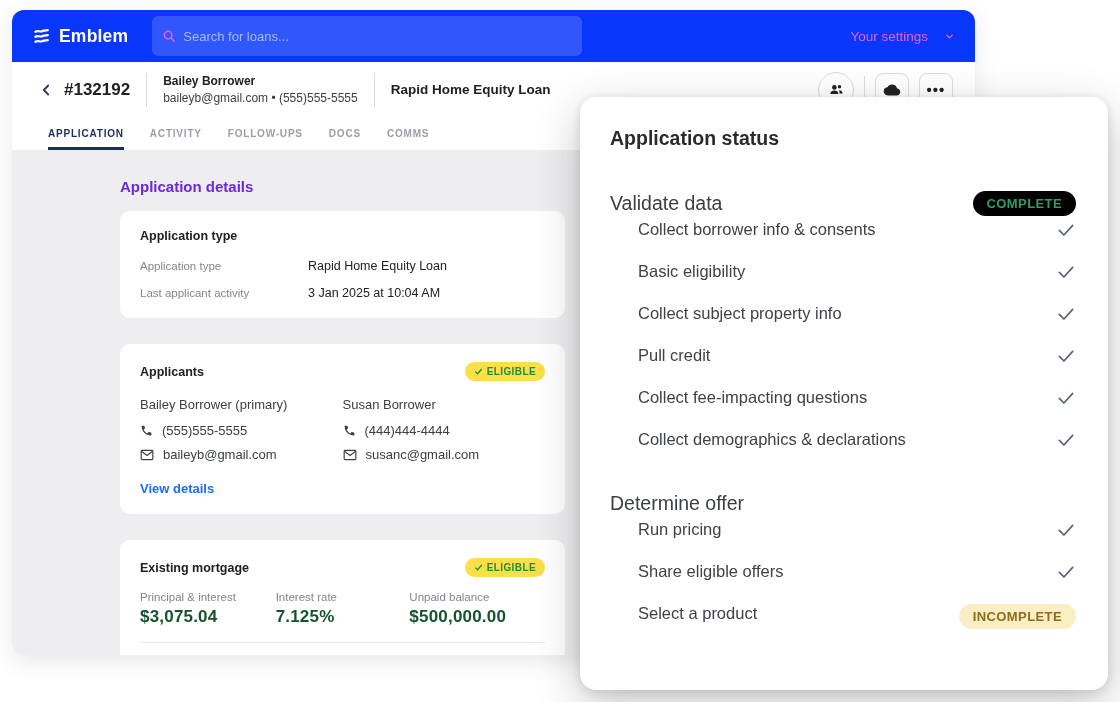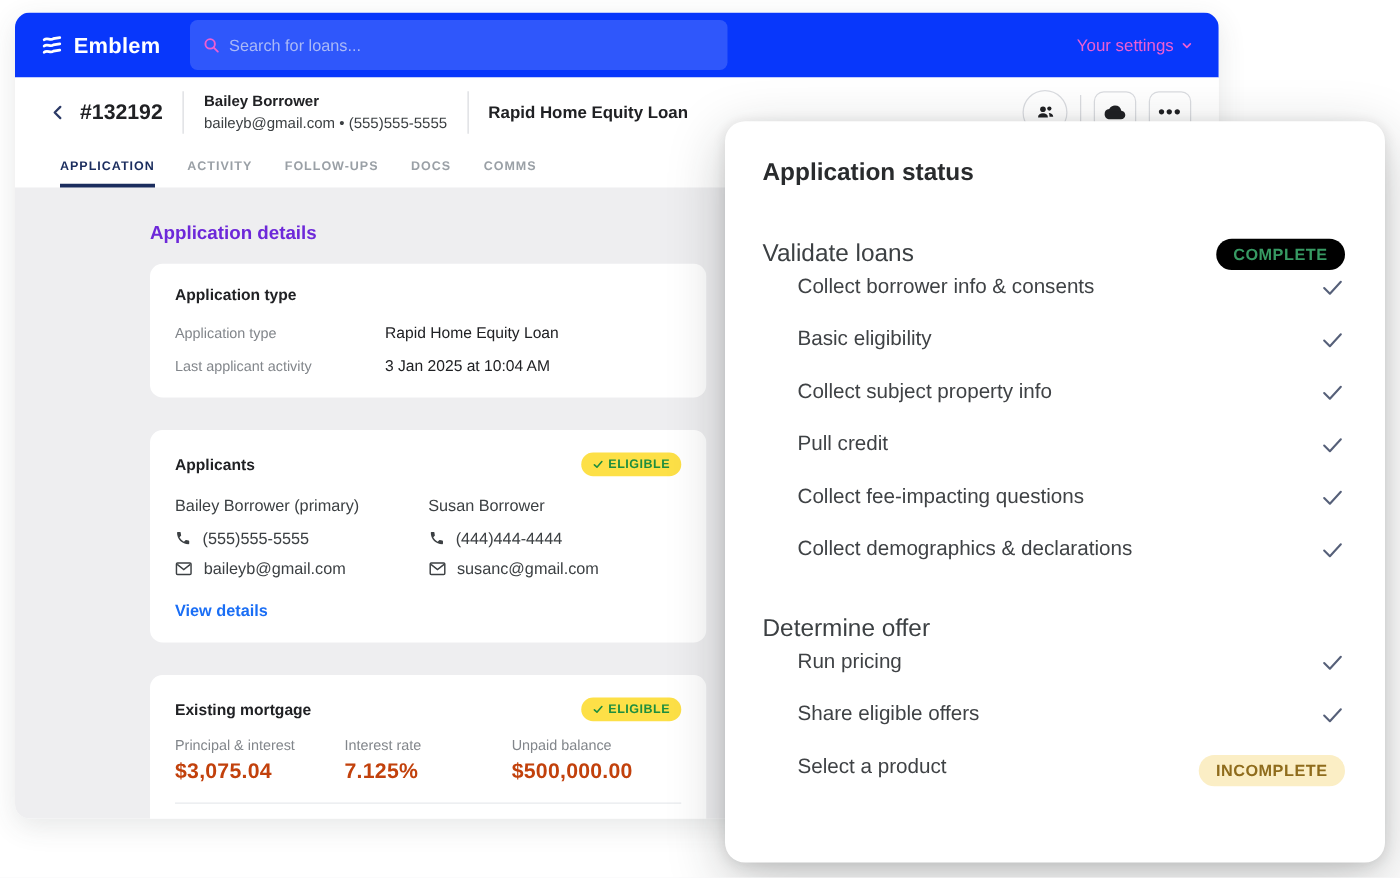--- a/index.html
+++ b/index.html
@@ -14,21 +14,21 @@
 
   
   .topbar { height:52px; background:#0837fb; display:flex; align-items:center; padding:0 20px; }
   .brand { display:flex; align-items:center; gap:7px; cursor:pointer; }
   .brand-text { color:#fff; font-size:17.5px; font-weight:bold; letter-spacing:.2px; }
   .searchbox { margin-left:24px; width:430px; height:40px; border-radius:6px;
     background:rgba(255,255,255,.16); display:flex; align-items:center; padding:0 10px; gap:7px; }
   .searchbox input { flex:1; background:transparent; border:none; outline:none;
     color:#fff; font-size:13px; font-family:"Liberation Sans", sans-serif; }
   .searchbox input::placeholder { color:#aab9f7; }
-  .settings { margin-left:auto; display:flex; align-items:center; gap:5px;
+  .settings { margin-left:auto; display:flex; align-items:center; gap:16px;
     color:#ee5fd2; font-size:13.5px; cursor:pointer; }
 
   
   .lheader { height:55px; background:#fff; display:flex; align-items:center; padding:0 22px; }
   .back-btn { width:24px; height:24px; display:flex; align-items:center; justify-content:center; cursor:pointer; }
   .loan-id { font-size:17px; font-weight:bold; color:#202124; margin-left:6px; }
   .vdiv { width:1px; height:34px; background:#dadce0; margin:0 16px; }
   .borrower-name { font-size:12px; font-weight:bold; color:#202124; }
   .borrower-contact { font-size:12px; color:#3c4043; margin-top:3px; }
   .product-name { font-size:13.5px; font-weight:bold; color:#202124; }
@@ -66,21 +66,21 @@
   .app-col { width:212px; }
   .applicant-name { font-size:13px; color:#3c4043; margin-bottom:11px; }
   .contact-row { display:flex; align-items:center; gap:9px; margin-bottom:9px;
     font-size:13px; color:#3c4043; }
   .view-link { margin-top:10px; font-size:13px; color:#1a6ef5; font-weight:bold; cursor:pointer; }
 
   .stats { display:flex; margin-top:14px; }
   .stat { width:142px; }
   .stat:nth-child(2) { width:140px; }
   .stat-label { font-size:11.5px; color:#82868b; margin-bottom:4px; }
-  .stat-value { font-size:17px; font-weight:bold; color:#c2410c; letter-spacing:.2px; }
+  .stat-value { font-size:17px; font-weight:bold; color:#14532d; letter-spacing:.2px; }
   .hline { height:1px; background:#e8eaed; margin:15px 0 3px; }
 
   
   .dialog { position:absolute; left:580px; top:97px; width:528px; height:593px;
     background:#fff; border-radius:16px; padding:30px 32px 0 30px; z-index:10;
     box-shadow:0 14px 44px rgba(32,33,36,.26), 0 2px 10px rgba(32,33,36,.12); }
   .dlg-title { font-size:19.5px; font-weight:bold; color:#292b2d; }
   .sec-head { display:flex; justify-content:space-between; align-items:center;
     margin-top:36px; height:34px; }
   .sec-head.second { margin-top:14px; }
@@ -264,21 +264,21 @@
       <div class="hline"></div>
 
     </div>
   </div>
 </div>
 
 <div class="dialog">
   <div class="dlg-title">Application status</div>
 
   <div class="sec-head">
-    <span class="sec-title">Validate loans</span>
+    <span class="sec-title">Validate data</span>
     <span class="badge-lg badge-complete">COMPLETE</span>
   </div>
 
   <div class="chk-item">
     <span class="chk-label">Collect borrower info &amp; consents</span>
     <svg width="20" height="20" viewBox="0 0 24 24" fill="none" stroke="#566079" stroke-width="2" stroke-linecap="round" stroke-linejoin="round">
         <polyline points="4 12.5 9.5 18 20 6.5"></polyline>
       </svg>
   </div>
   <div class="chk-item">

